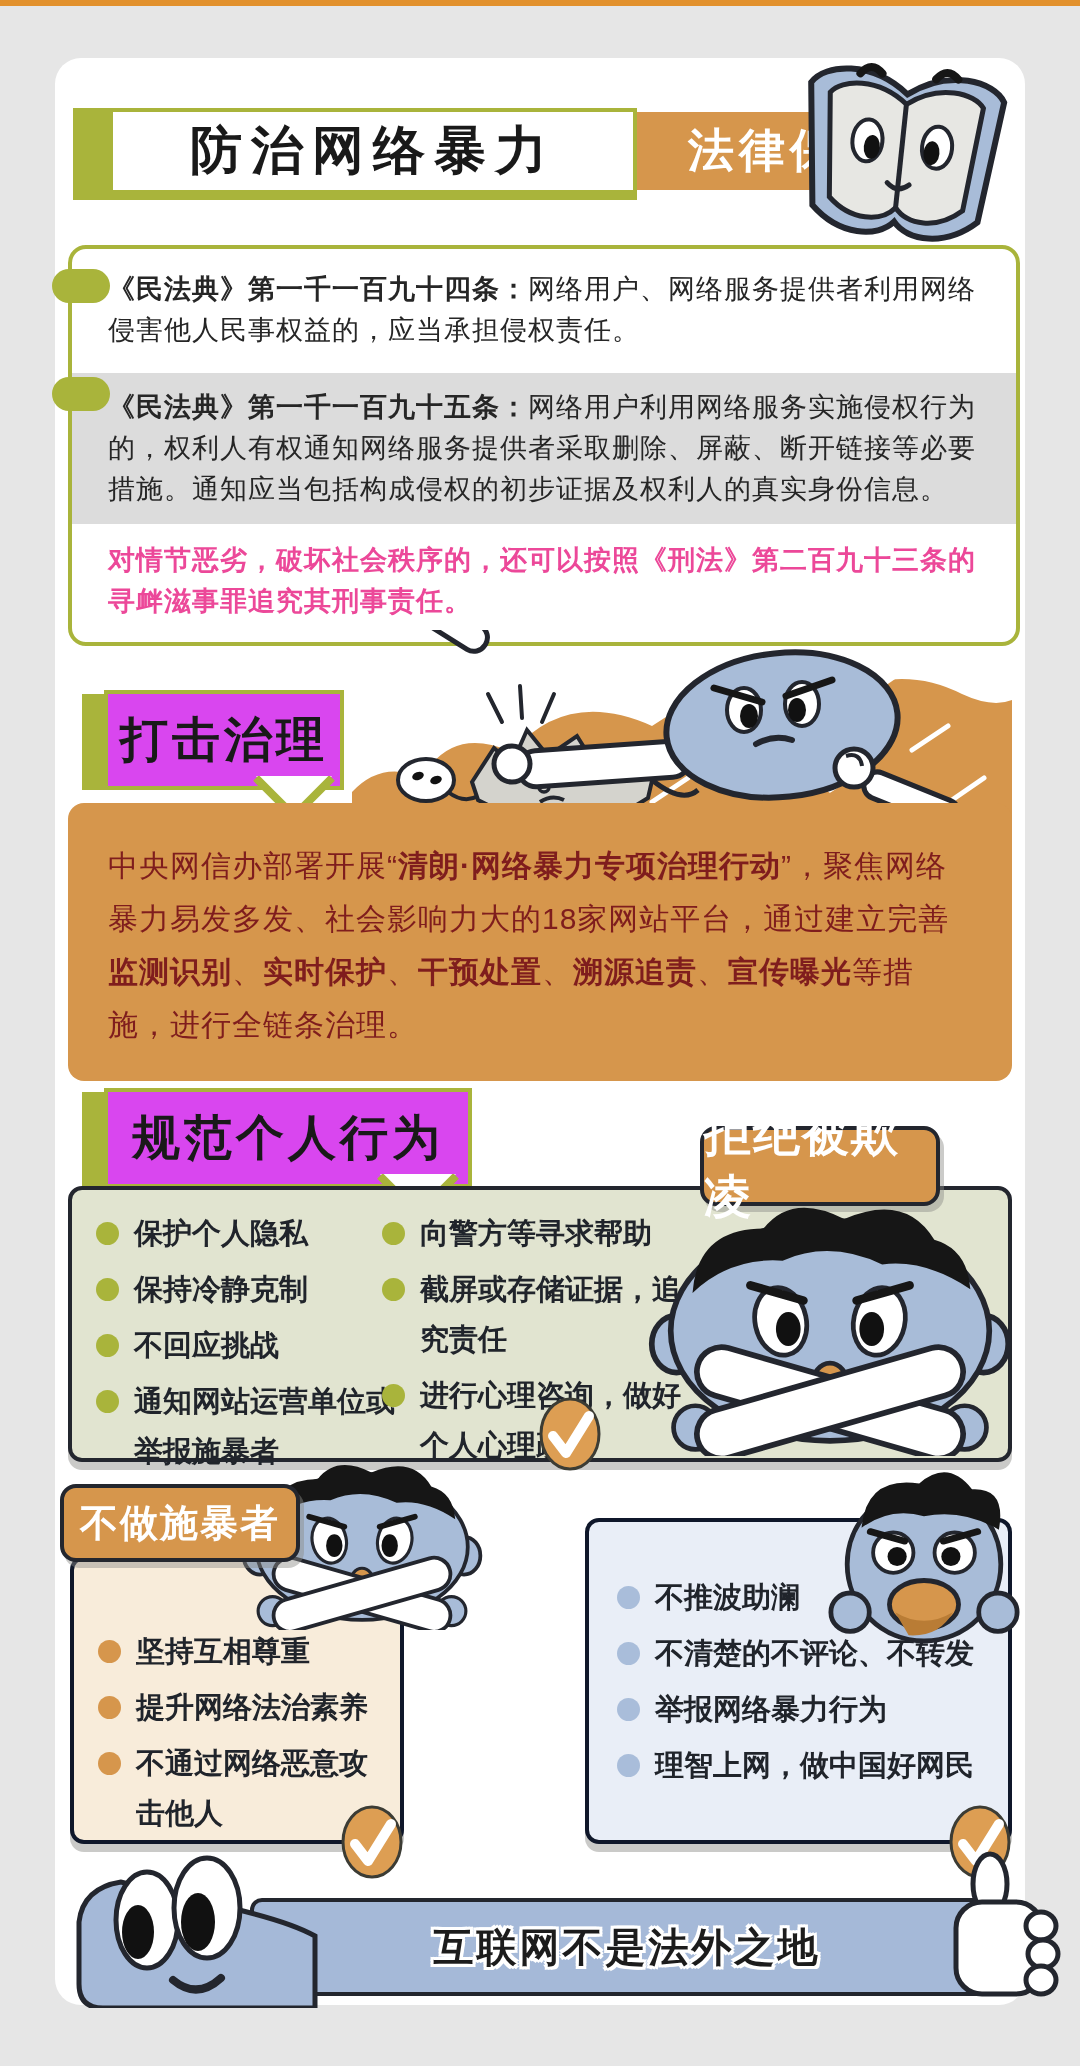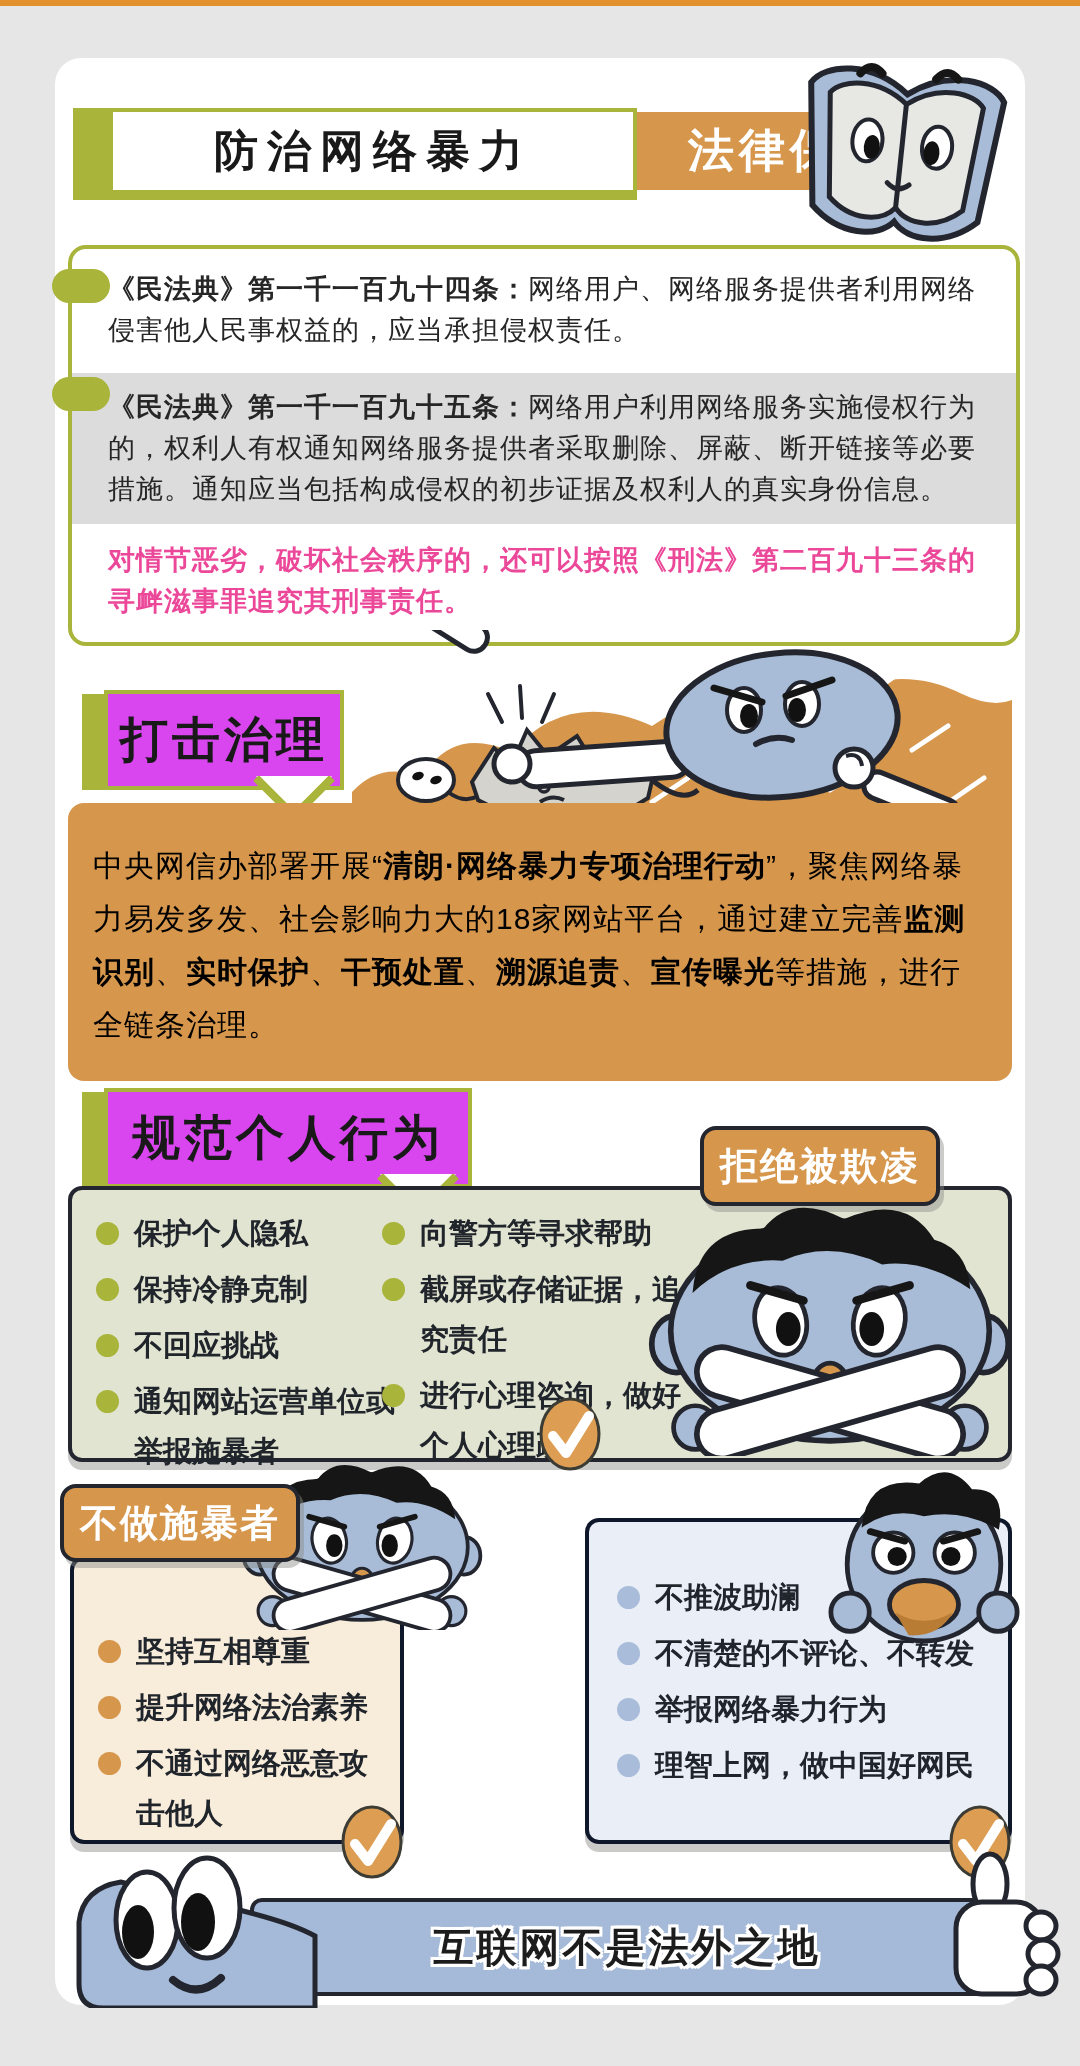--- a/index.html
+++ b/index.html
@@ -7,42 +7,42 @@
   .page{position:relative;width:1080px;height:2066px;background:#e6e6e6;overflow:hidden;margin:0 auto;}
   .abs{position:absolute;}
   .top-strip{left:0;top:0;width:1080px;height:6px;background:#e2912d;}
   .card{left:55px;top:58px;width:970px;height:1947px;background:#ffffff;border-radius:26px;}
 
   
   .hdr-olive{left:73px;top:108px;width:564px;height:92px;background:#a9b43b;}
   .ribbon{left:600px;top:112px;width:352px;height:78px;background:#d6964c;}
   .ribbon-tail{left:903px;top:188px;width:0;height:0;border-left:36px solid transparent;border-right:36px solid transparent;border-top:52px solid #d6964c;}
   .hdr-box{left:109px;top:108px;width:520px;height:78px;background:#ffffff;border:4px solid #a9b43b;display:flex;align-items:center;justify-content:center;}
-  .hdr-box span{font-size:44px;font-weight:900;color:#191919;letter-spacing:9px;}
+  .hdr-box span{font-size:52px;font-weight:900;color:#191919;letter-spacing:9px;}
   .ribbon-label{left:640px;top:112px;width:300px;height:78px;display:flex;align-items:center;justify-content:center;font-size:46px;font-weight:900;color:#ffffff;letter-spacing:5px;}
 
   
   .law-box{left:68px;top:245px;width:944px;background:#ffffff;border:4px solid #a9b43b;border-radius:18px;}
   .pill{position:absolute;left:-20px;width:58px;height:34px;background:#a9b43b;border-radius:17px;}
   .pill.p1{top:20px;}
   .pill.p2{top:128px;}
   .law-p{margin:0;padding:20px 36px 22px 36px;font-size:27px;line-height:41px;color:#262626;letter-spacing:1px;}
   .law-p.gray{background:#dcdcdc;padding:14px 36px;}
   .law-warn{margin:0;padding:16px 36px 20px 36px;font-size:27px;line-height:41px;color:#ec4899;font-weight:700;letter-spacing:1px;}
   .b{font-weight:700;}
 
   
   .sec-accent{width:27px;height:96px;background:#a9b43b;}
   .sec-box{background:#d946ef;border:4px solid #a9b43b;display:flex;align-items:center;justify-content:center;}
   .sec-box span{font-size:48px;font-weight:900;color:#191919;letter-spacing:4px;}
   .tail{width:92px;height:48px;}
 
   
   .orange-box{left:68px;top:803px;width:944px;height:278px;background:#d6964c;border-radius:16px;}
-  .orange-box p{margin:0;padding:36px 25px;font-size:30px;line-height:53px;color:#000000;letter-spacing:1px;}
+  .orange-box p{margin:0;padding:36px 40px;font-size:30px;line-height:53px;color:#7f1d1d;letter-spacing:1px;}
 
   
   .badge{display:flex;align-items:center;justify-content:center;border:4px solid #23262e;border-radius:16px;color:#fff;font-weight:900;box-shadow:4px 6px 0 rgba(140,140,135,.45);}
   .badge.orange{background:#d6964c;}
   .panel{background:#e1e4d0;border:4px solid #23262e;border-radius:14px;box-shadow:0 8px 0 rgba(150,150,145,.5);}
   ul.blist{list-style:none;margin:0;padding:0;}
   ul.blist li{position:relative;padding-left:38px;font-size:29px;line-height:50px;font-weight:700;color:#20242b;margin-bottom:6px;}
   ul.blist .dot{position:absolute;left:0;top:14px;width:23px;height:23px;border-radius:50%;}
   .dot.olive{background:#a9b43b;}
   .dot.orange{background:#d6964c;}
@@ -200,21 +200,21 @@
     <li><span class="dot olive"></span><span>保持冷静克制</span></li>
     <li><span class="dot olive"></span><span>不回应挑战</span></li>
     <li><span class="dot olive"></span><span>通知网站运营单位或举报施暴者</span></li>
   </ul>
   <ul class="abs blist" style="left:382px;top:1208px;width:322px">
     <li><span class="dot olive"></span><span>向警方等寻求帮助</span></li>
     <li><span class="dot olive"></span><span>截屏或存储证据，追究责任</span></li>
     <li><span class="dot olive"></span><span>进行心理咨询，做好个人心理疏导</span></li>
   </ul>
 
-  <div class="abs badge orange" style="left:700px;top:1126px;width:232px;height:72px;font-size:38px;letter-spacing:2px">
+  <div class="abs badge orange" style="left:700px;top:1126px;width:232px;height:72px;font-size:47px;letter-spacing:2px">
     <span>拒绝被欺凌</span>
   </div>
 
   <svg class="abs" style="left:640px;top:1200px" width="380" height="256">
     <use href="#sym-cross-char"></use>
   </svg>
   <svg class="abs" style="left:538px;top:1396px" width="64" height="76">
     <use href="#sym-check"></use>
   </svg>
 

